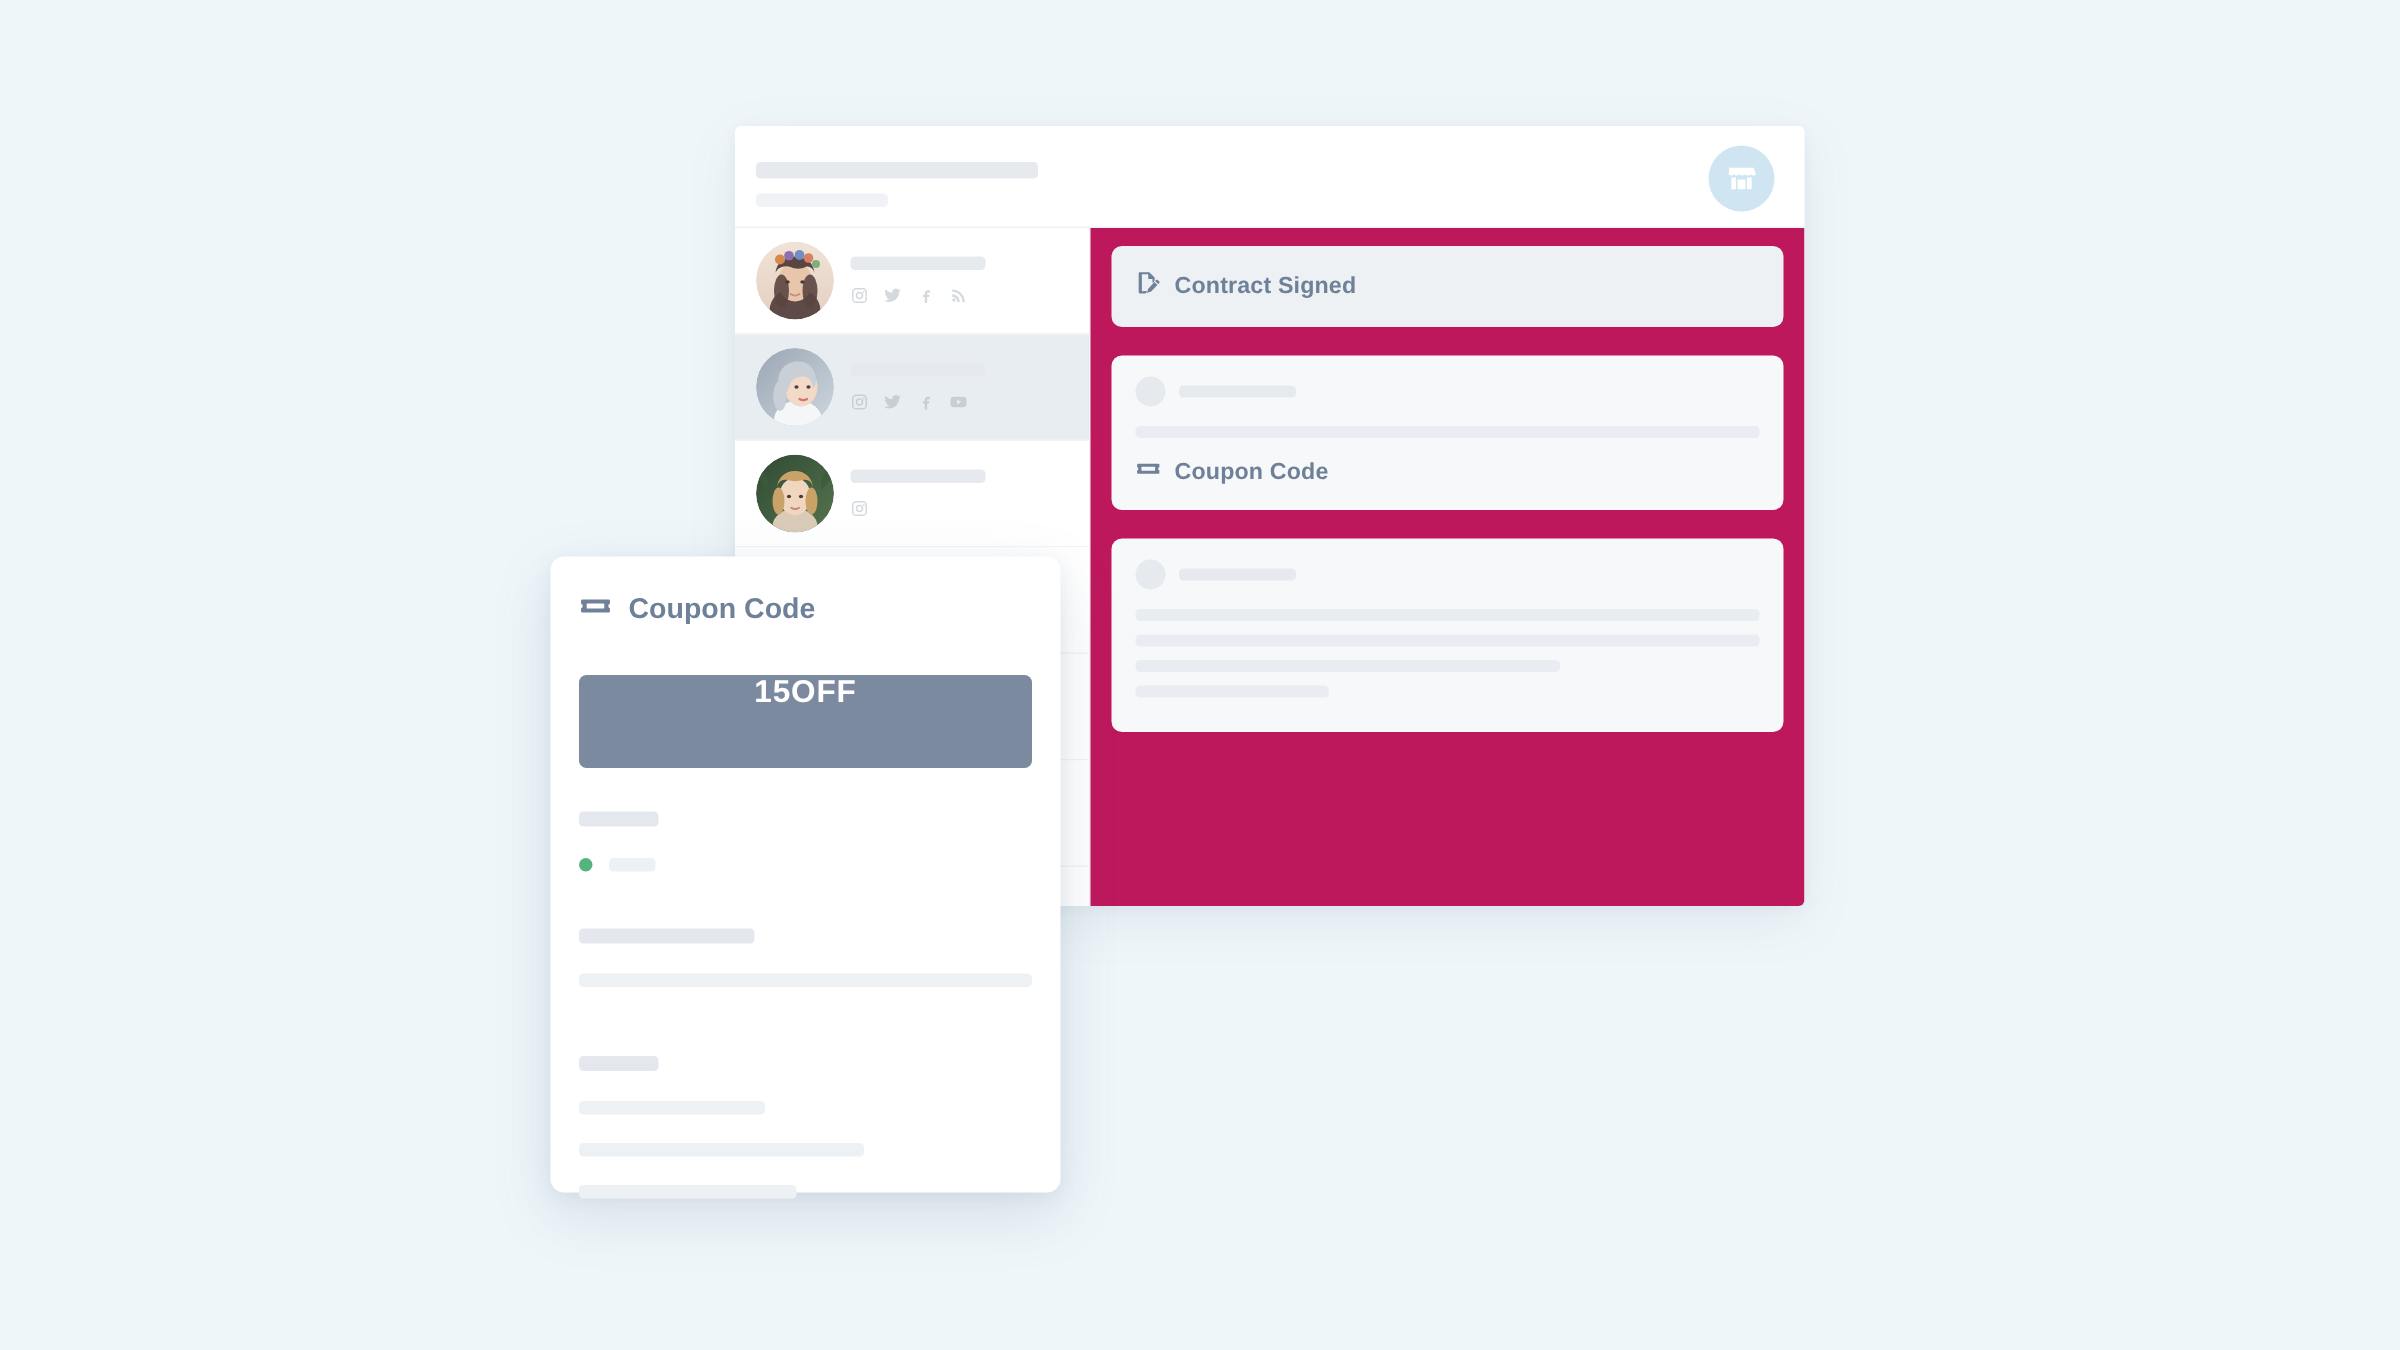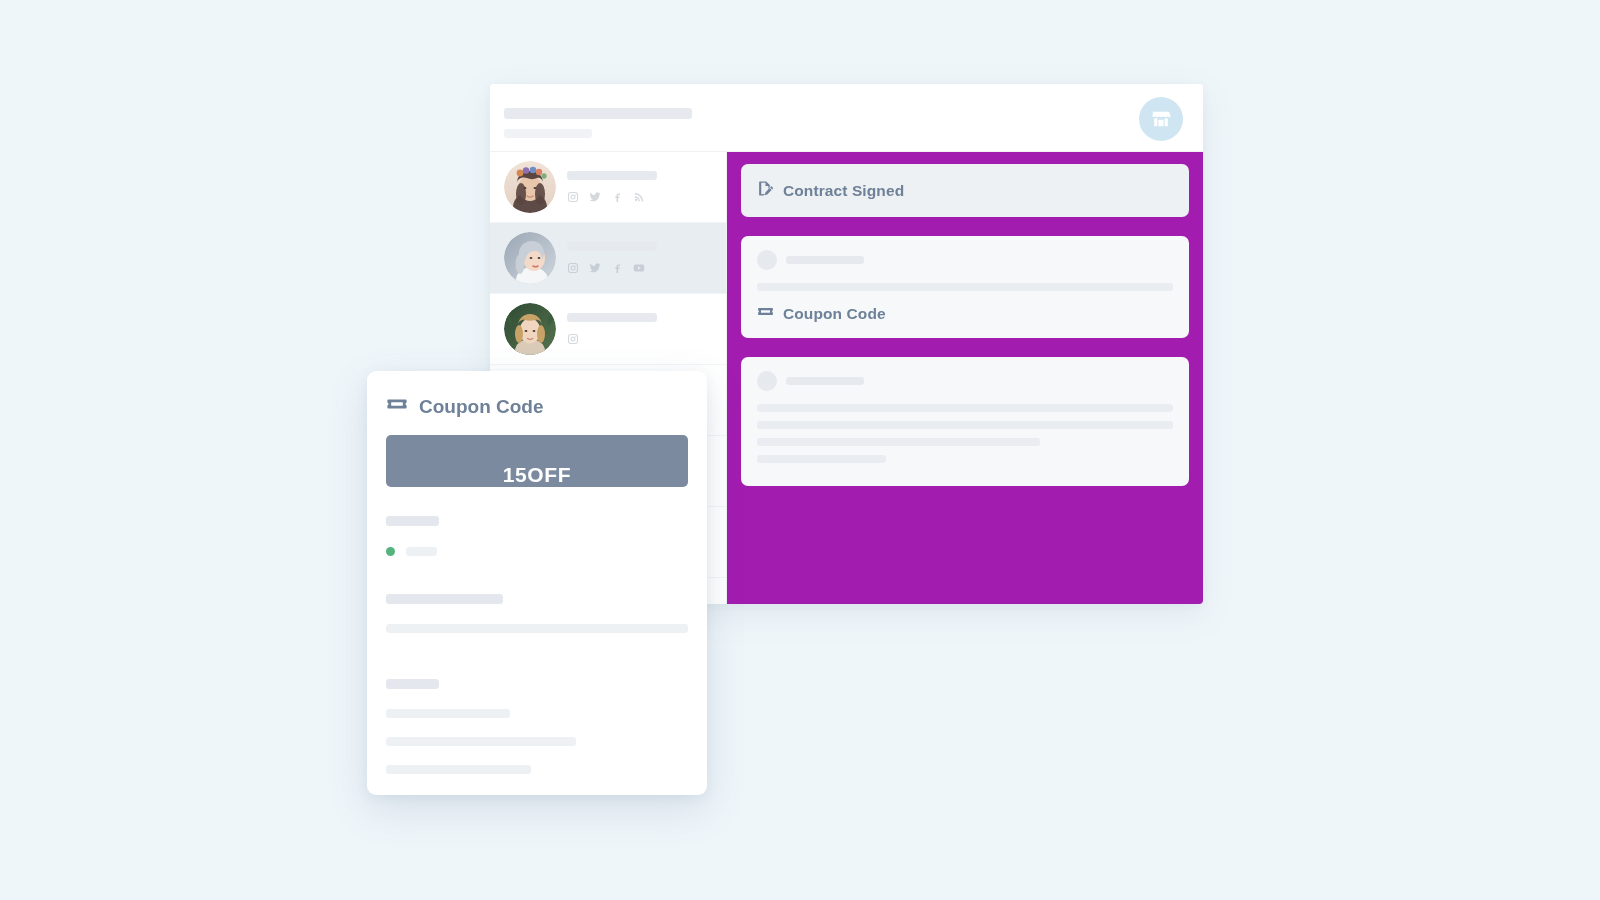--- a/index.html
+++ b/index.html
@@ -104,21 +104,21 @@
     gap: 10px;
     margin-top: 11px;
     opacity: .42;
   }
   .socials svg { width: 12px; height: 12px; display: block; fill: #9aa5b1; }
 
   
   .activity-panel {
     flex: 1;
     padding: 12px 14px 0 14px;
-    background: #a21caf;
+    background: #be185d;
   }
 
   .card {
     background: #f6f8fa;
     border-radius: 7px;
     padding: 14px 16px;
     margin-bottom: 19px;
   }
   .card.card-head-only { background: #edf1f4; padding: 16px; }
 
@@ -155,34 +155,34 @@
     display: flex;
     align-items: center;
     gap: 11px;
     color: #6e8198;
     font-size: 19px;
     font-weight: bold;
   }
   .modal-title svg { width: 22px; height: 22px; fill: #6e8198; flex: none; }
 
   .coupon-button {
-    margin-top: 15px;
-    height: 52px;
+    margin-top: 29px;
+    height: 62px;
     background: #7c8aa0;
     border: none;
     border-radius: 5px;
     width: 100%;
     color: #ffffff;
     font-family: "Liberation Sans", sans-serif;
     font-size: 21px;
     font-weight: bold;
     letter-spacing: .6px;
     cursor: pointer;
     display: flex;
-    align-items: flex-end;
+    align-items: flex-start;
     justify-content: center;
   }
 
   .m-head  { height: 10px; border-radius: 3px; background: #e4e8ee; }
   .m-line  { height: 9px;  border-radius: 3px; background: #eef1f4; }
 
   .status-row { display: flex; align-items: center; gap: 11px; }
   .status-dot { width: 9px; height: 9px; border-radius: 50%; background: #55b37e; flex: none; }
   .status-bar { width: 31px; height: 9px; border-radius: 3px; background: #eef1f4; }
 </style>

